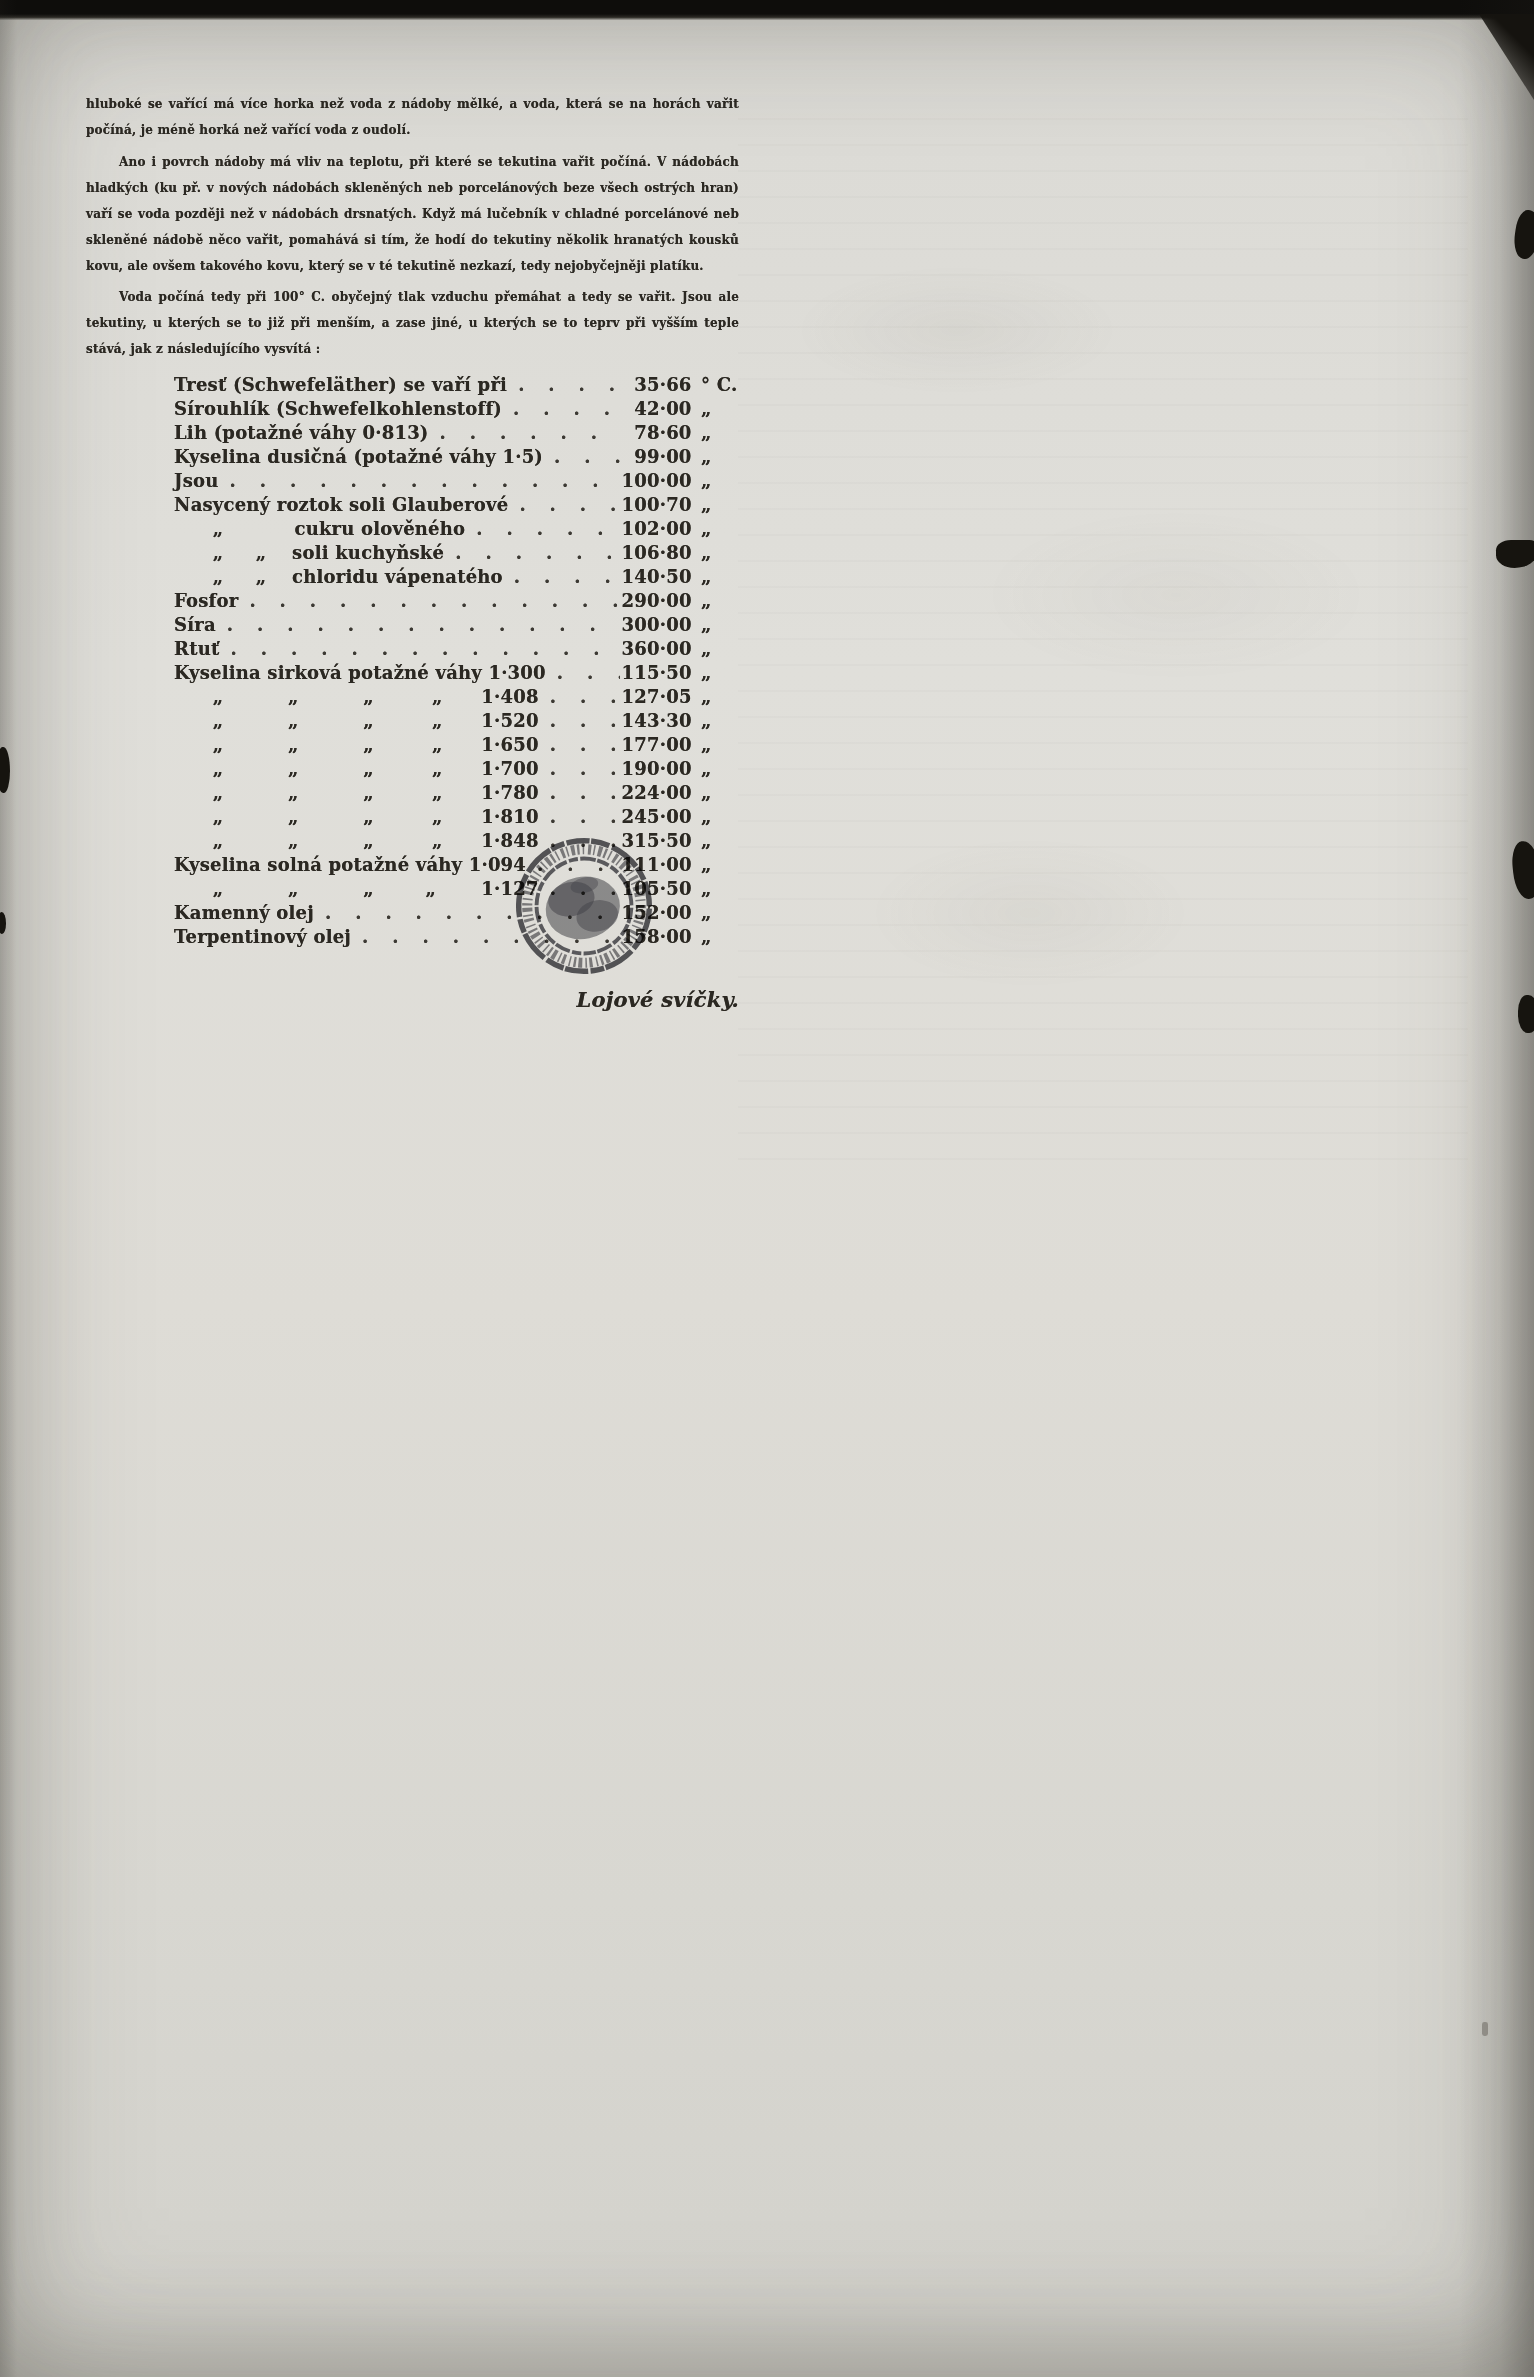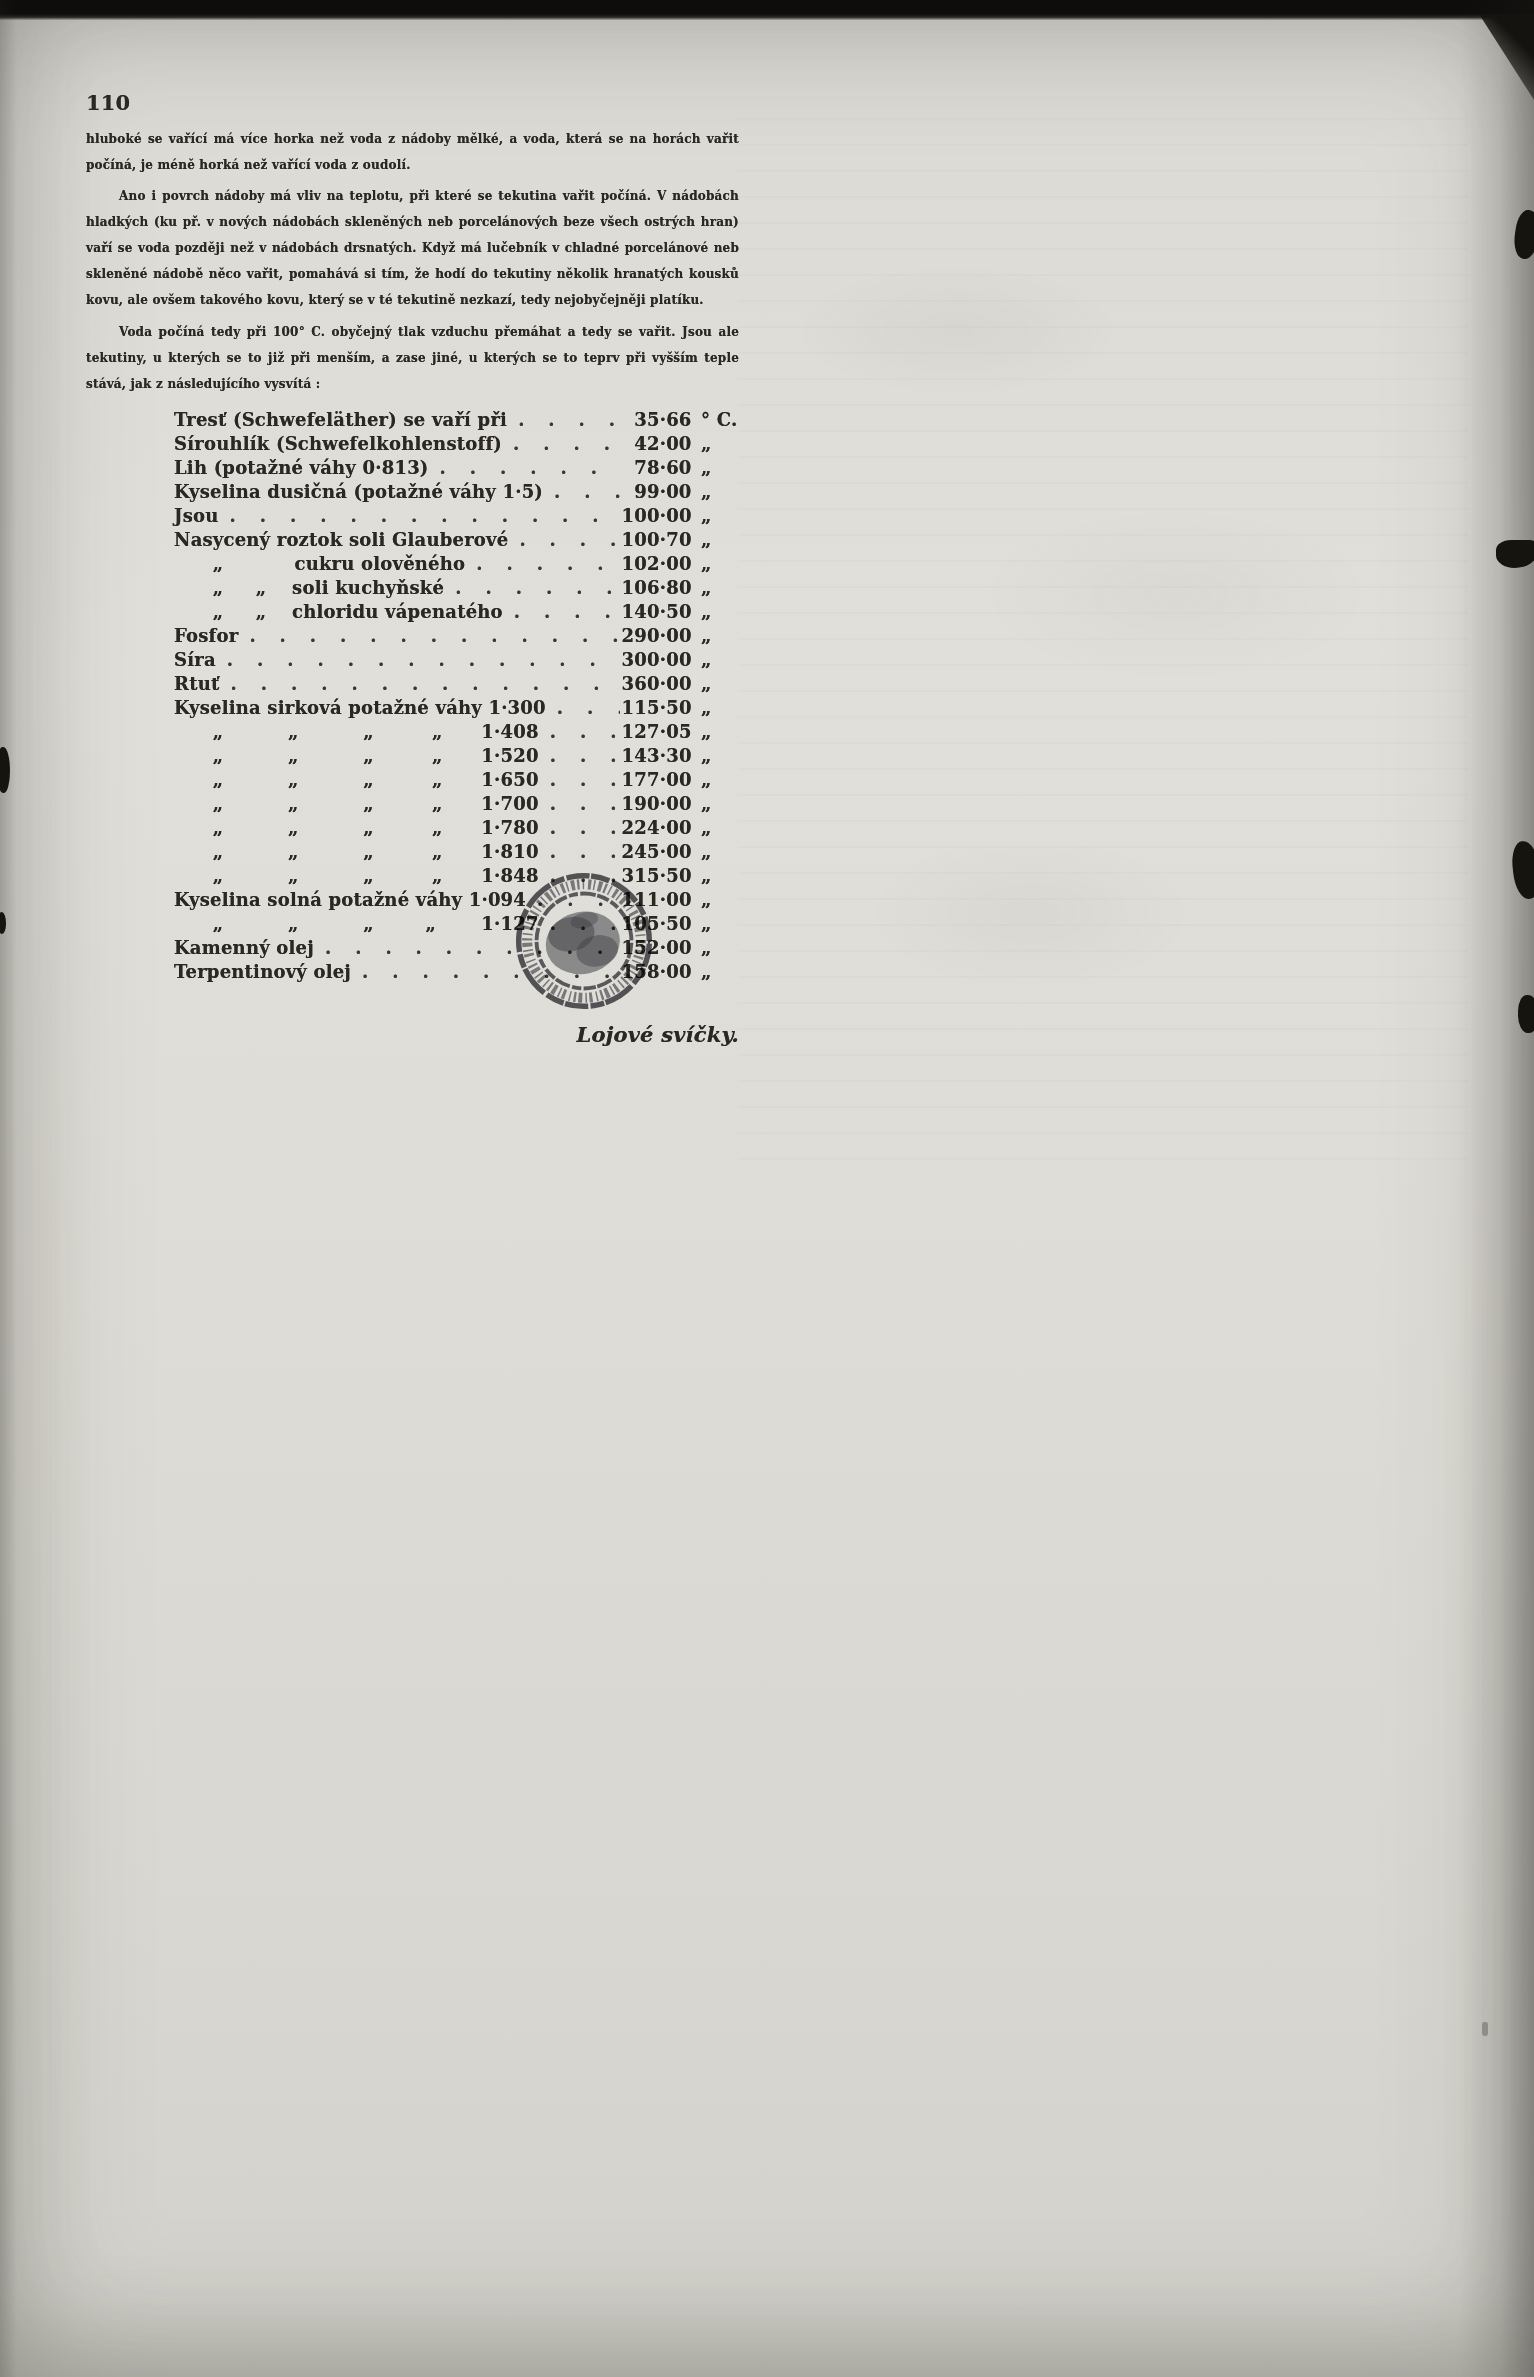--- a/index.html
+++ b/index.html
@@ -77,21 +77,20 @@
   <div class="blob blob-r1"></div>
   <div class="blob blob-r2"></div>
   <div class="blob blob-r3"></div>
   <div class="blob blob-r4"></div>
   <div class="blob blob-l1"></div>
   <div class="blob blob-l2"></div>
   <div class="mark-br"></div>
 
   <div class="content">
 
-    <div class="pagenum">110</div>
 
     <p class="no-indent">hluboké se vařící má více horka než voda z nádoby mělké, a voda, která se na horách vařit počíná, je méně horká než vařící voda z oudolí.</p>
 
     <p>Ano i povrch nádoby má vliv na teplotu, při které se tekutina vařit počíná. V nádobách hladkých (ku př. v nových nádobách skleněných neb porcelánových beze všech ostrých hran) vaří se voda později než v nádobách drsnatých. Když má lučebník v chladné porcelánové neb skleněné nádobě něco vařit, pomahává si tím, že hodí do tekutiny několik hranatých kousků kovu, ale ovšem takového kovu, který se v té tekutině nezkazí, tedy nejobyčejněji platíku.</p>
 
     <p>Voda počíná tedy při 100° C. obyčejný tlak vzduchu přemáhat a tedy se vařit. Jsou ale tekutiny, u kterých se to již při menším, a zase jiné, u kterých se to teprv při vyšším teple stává, jak z následujícího vysvítá :</p>
 
     <div class="table-wrap">
       <div>
 

